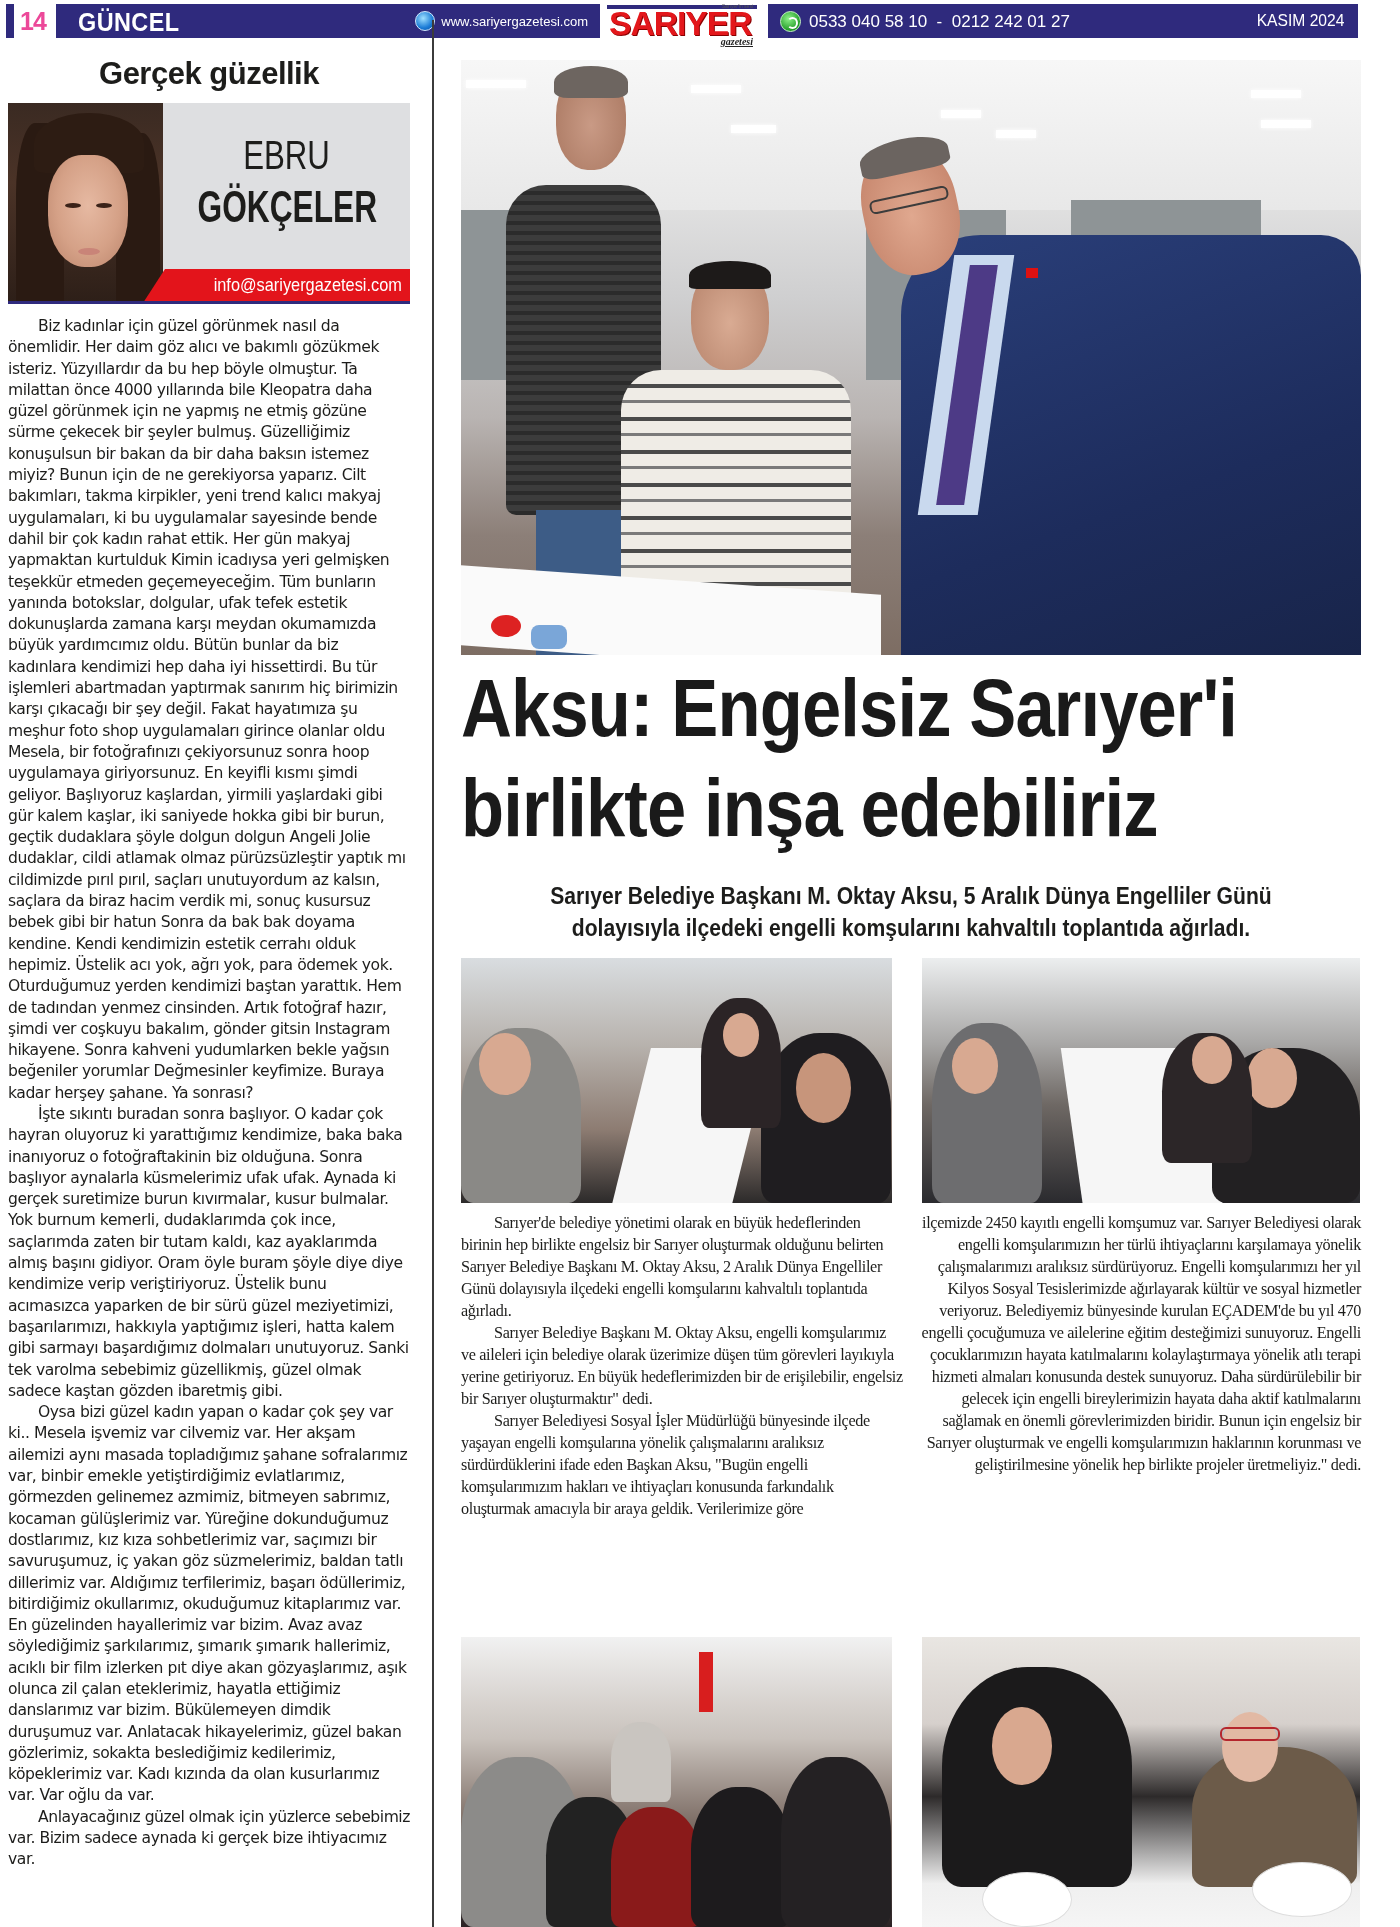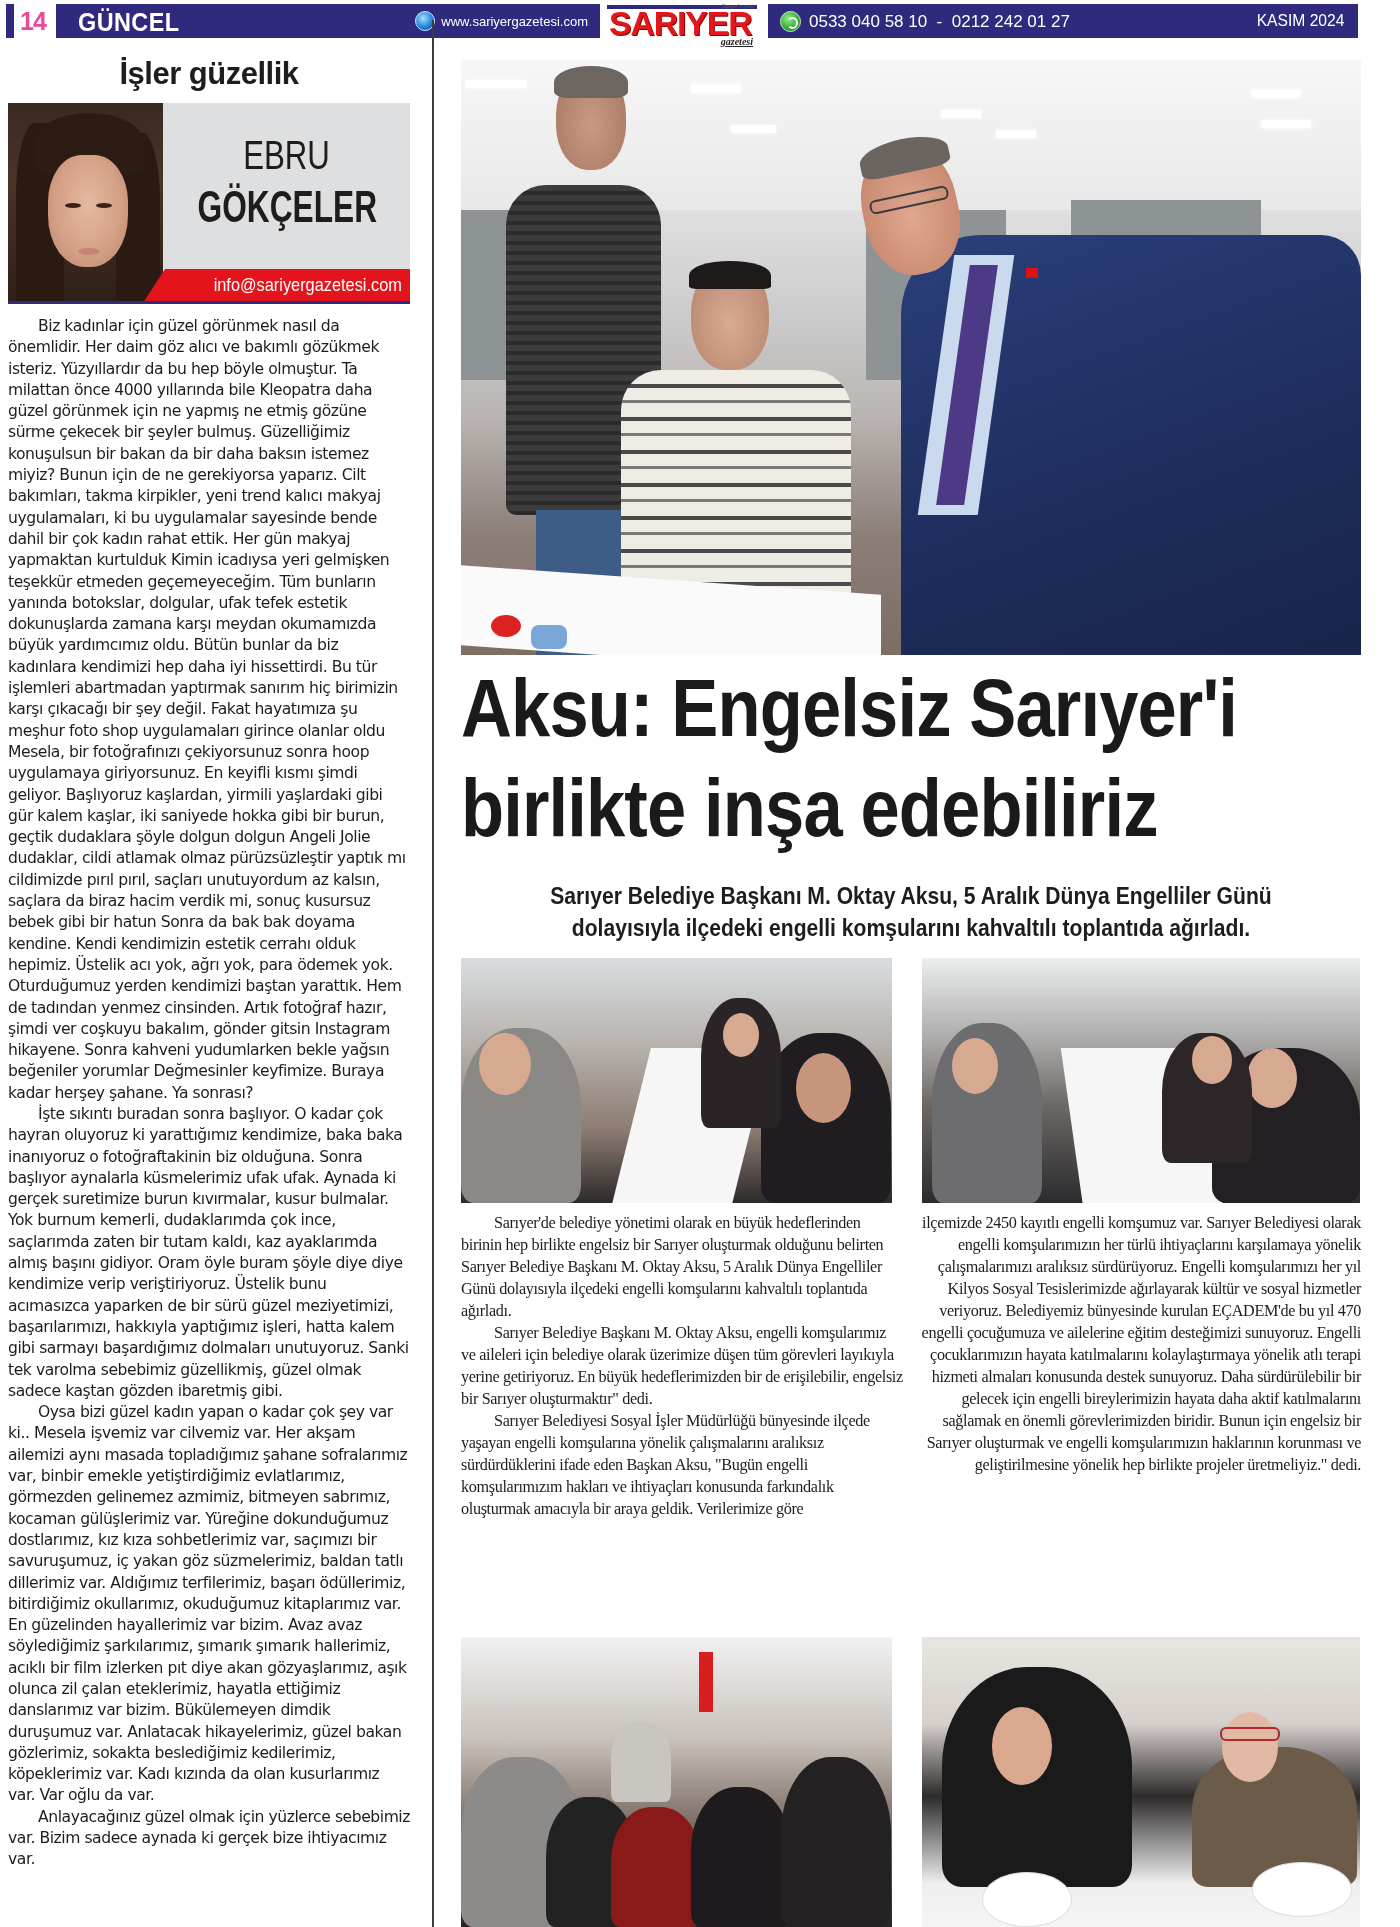--- a/index.html
+++ b/index.html
@@ -124,21 +124,21 @@
   </div>
   <div class="hdr-right">
     <div class="hdr-phone">
       <span class="wa"></span>
       <span style="white-space:pre;">0533 040 58 10  -  0212 242 01 27</span>
     </div>
     <span class="hdr-date">KASIM 2024</span>
   </div>
 </div>
 
-<h2 class="col-title">İşler güzellik</h2>
+<h2 class="col-title">Gerçek güzellik</h2>
 
 <div class="author-box">
   <div class="author-photo">
     <div class="hairL"></div>
     <div class="hairR"></div>
     <div class="top"></div>
     <div class="face"></div>
     <div class="eyeL"></div>
     <div class="eyeR"></div>
     <div class="lips"></div>
@@ -221,21 +221,21 @@
   <div class="tbl" style="left:150px;top:90px;width:140px;height:160px;transform:skewX(8deg);"></div>
   <div class="person" style="left:10px;top:65px;width:110px;height:180px;background:#6d6d6f;"></div>
   <div class="pface" style="left:30px;top:80px;width:46px;height:56px;"></div>
   <div class="person" style="left:290px;top:90px;width:148px;height:155px;background:#222022;"></div>
   <div class="pface" style="left:325px;top:90px;width:50px;height:60px;"></div>
   <div class="person" style="left:240px;top:75px;width:90px;height:130px;background:#2c2628;"></div>
   <div class="pface" style="left:270px;top:78px;width:40px;height:48px;"></div>
 </div>
 
 <div class="news-col nc1">
-  <p>Sarıyer'de belediye yönetimi olarak en büyük hedeflerinden birinin hep birlikte engelsiz bir Sarıyer oluşturmak olduğunu belirten Sarıyer Belediye Başkanı M. Oktay Aksu, 5 Aralık Dünya Engelliler Günü dolayısıyla ilçedeki engelli komşularını kahvaltılı toplantıda ağırladı.</p>
+  <p>Sarıyer'de belediye yönetimi olarak en büyük hedeflerinden birinin hep birlikte engelsiz bir Sarıyer oluşturmak olduğunu belirten Sarıyer Belediye Başkanı M. Oktay Aksu, 2 Aralık Dünya Engelliler Günü dolayısıyla ilçedeki engelli komşularını kahvaltılı toplantıda ağırladı.</p>
   <p>Sarıyer Belediye Başkanı M. Oktay Aksu, engelli komşularımız ve aileleri için belediye olarak üzerimize düşen tüm görevleri layıkıyla yerine getiriyoruz.  En büyük hedeflerimizden bir de erişilebilir, engelsiz bir Sarıyer oluşturmaktır" dedi.</p>
   <p>Sarıyer Belediyesi Sosyal İşler Müdürlüğü bünyesinde ilçede yaşayan engelli komşularına yönelik çalışmalarını aralıksız sürdürdüklerini ifade eden Başkan Aksu, "Bugün engelli komşularımızım hakları ve ihtiyaçları konusunda farkındalık oluşturmak amacıyla bir araya geldik. Verilerimize göre</p>
 </div>
 
 <div class="news-col nc2">
   <p class="cont">ilçemizde 2450 kayıtlı engelli komşumuz var. Sarıyer Belediyesi olarak engelli komşularımızın her türlü ihtiyaçlarını karşılamaya yönelik çalışmalarımızı aralıksız sürdürüyoruz. Engelli komşularımızı her yıl Kilyos Sosyal Tesislerimizde ağırlayarak kültür ve sosyal hizmetler veriyoruz. Belediyemiz bünyesinde kurulan EÇADEM'de bu yıl 470 engelli çocuğumuza ve ailelerine eğitim desteğimizi sunuyoruz. Engelli çocuklarımızın hayata katılmalarını kolaylaştırmaya yönelik atlı terapi hizmeti almaları konusunda destek sunuyoruz. Daha sürdürülebilir bir gelecek için engelli bireylerimizin hayata daha aktif katılmalarını sağlamak en önemli görevlerimizden biridir. Bunun için engelsiz bir Sarıyer oluşturmak ve engelli komşularımızın haklarının korunması ve geliştirilmesine yönelik hep birlikte projeler üretmeliyiz." dedi.</p>
 </div>
 
 <div class="photo ph-c">
   <div style="position:absolute;left:238px;top:15px;width:14px;height:60px;background:#d81e1e;"></div>

